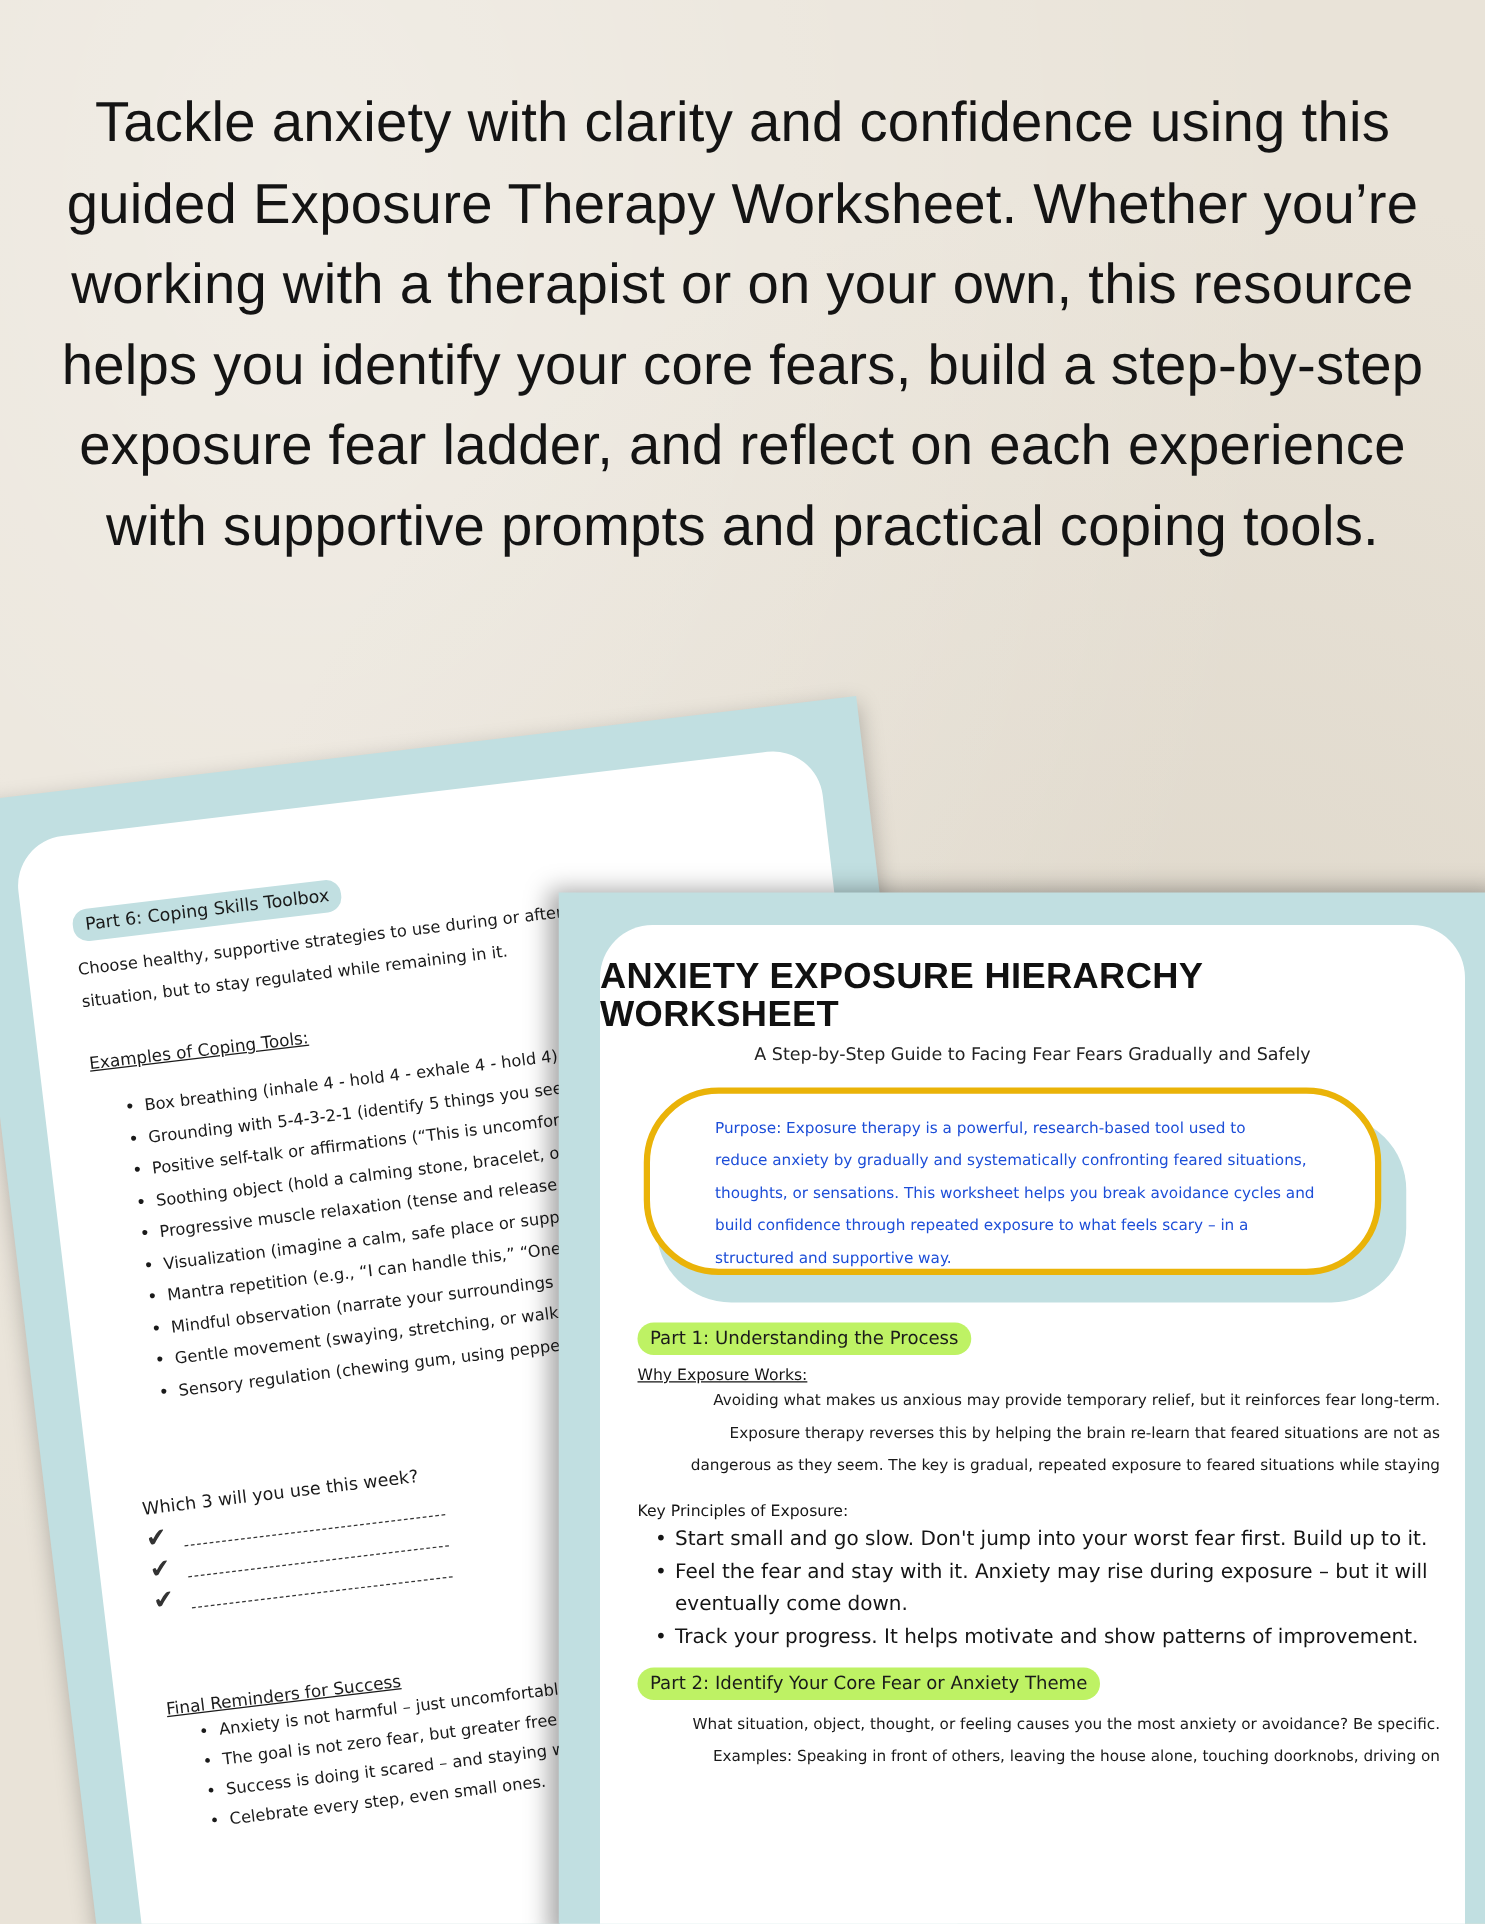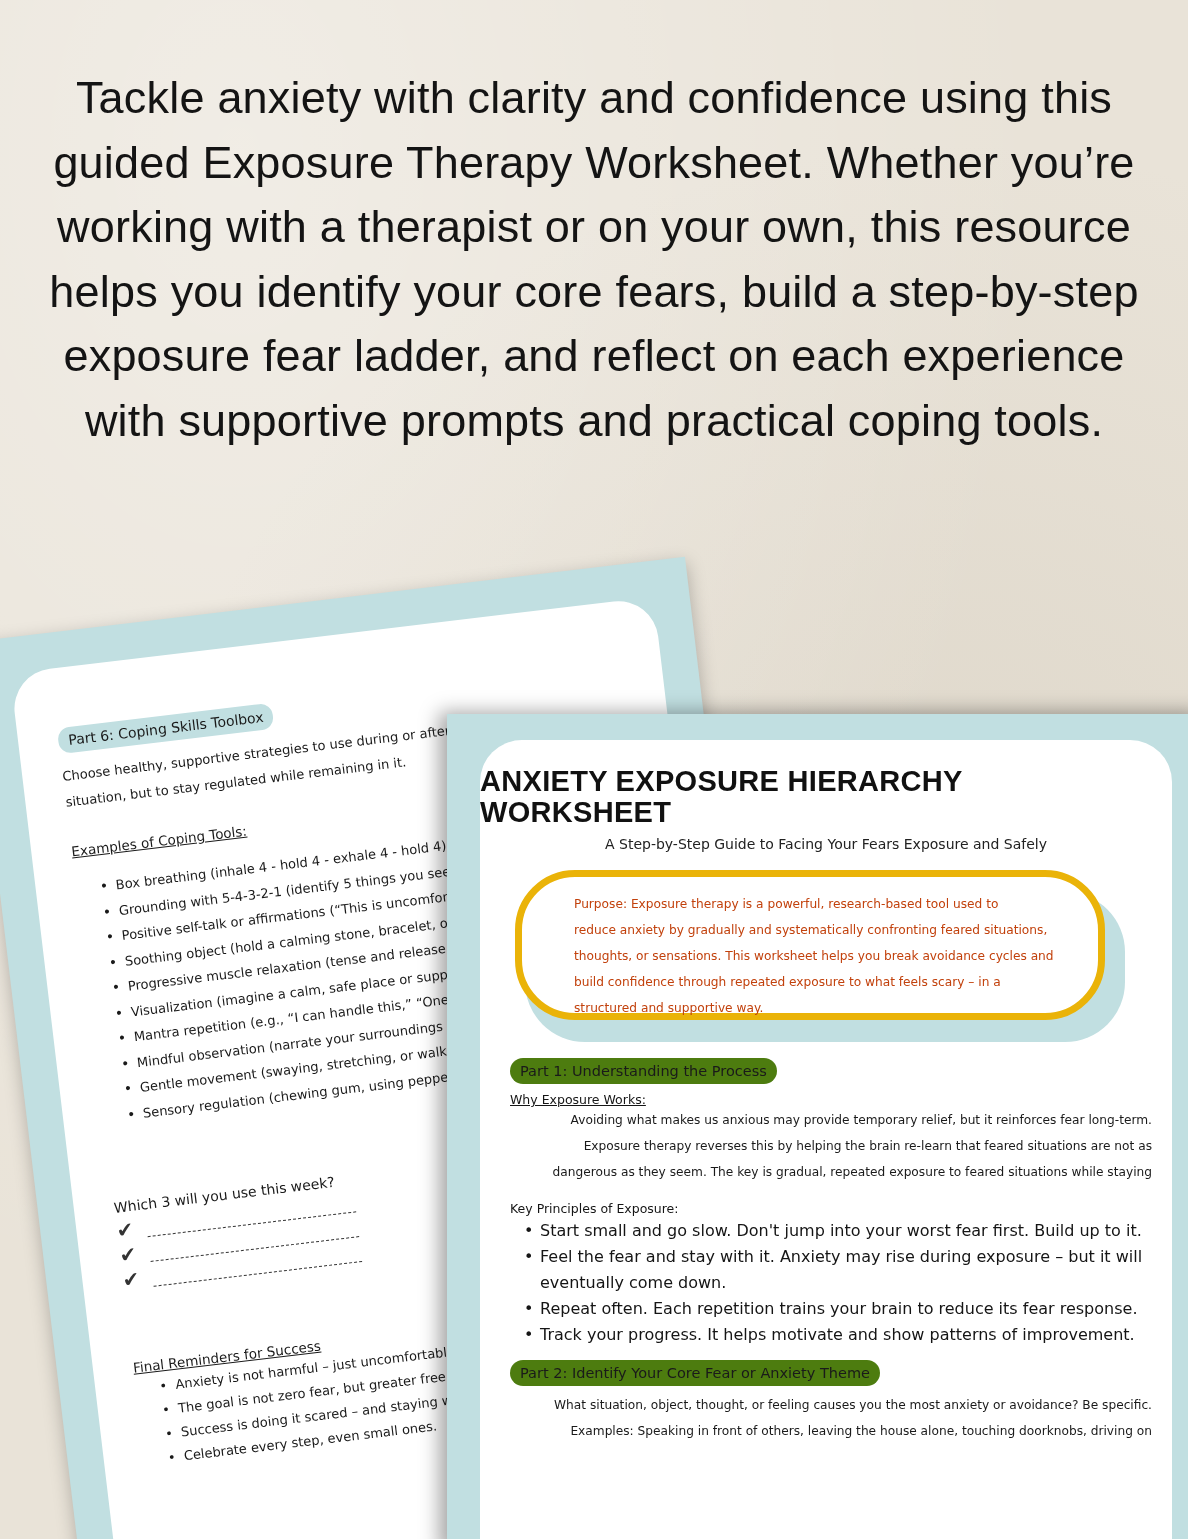--- a/index.html
+++ b/index.html
@@ -114,31 +114,31 @@
   .purpose-shadow {
     position: absolute; left: 10px; top: 22px;
     width: 600px; height: 150px;
     background: #c1dfe1;
     border-radius: 60px;
   }
   .purpose-box {
     position: absolute; left: 0; top: 0;
     width: 590px; height: 150px;
     background: #fff;
-    border: 7px solid #eab308;
+    border: 5px solid #eab308;
     border-radius: 60px;
     padding: 14px 20px 0 52px;
     font-size: 12.2px;
     line-height: 26px;
-    color: #c2410c;
+    color: #1d4ed8;
   }
   .section { padding-left: 30px; padding-right: 20px; }
   .sec-pill {
     display: inline-block;
-    background: #4d7c0f;
+    background: #bef264;
     border-radius: 14px;
     padding: 5px 10px;
     font-size: 14.5px;
     color: #1a1a1a;
   }
   .part1 { margin-top: 16px; }
   .why { margin-top: 8px; font-size: 12.5px; text-decoration: underline; }
   .body-text { font-size: 12.2px; line-height: 26px; color: #1a1a1a; text-align: right; }
   .key { margin-top: 16px; font-size: 12.5px; }
   .key-list { list-style: none; padding-left: 30px; margin-top: 2px; }
@@ -194,21 +194,21 @@
     </ul>
   </div>
 </div>
 
 <div class="front-page">
   <div class="front-inner">
     <div class="doc-title">
       <div>ANXIETY EXPOSURE HIERARCHY</div>
       <div>WORKSHEET</div>
     </div>
-    <div class="doc-subtitle">A Step-by-Step Guide to Facing Your Fears Exposure and Safely</div>
+    <div class="doc-subtitle">A Step-by-Step Guide to Facing Fear Fears Gradually and Safely</div>
 
     <div class="purpose-wrap">
       <div class="purpose-shadow"></div>
       <div class="purpose-box">
         <div>Purpose: Exposure therapy is a powerful, research-based tool used to</div>
         <div>reduce anxiety by gradually and systematically confronting feared situations,</div>
         <div>thoughts, or sensations. This worksheet helps you break avoidance cycles and</div>
         <div>build confidence through repeated exposure to what feels scary – in a</div>
         <div>structured and supportive way.</div>
       </div>
@@ -219,21 +219,20 @@
       <div class="why">Why Exposure Works:</div>
       <div class="body-text">
         <div>Avoiding what makes us anxious may provide temporary relief, but it reinforces fear long-term.</div>
         <div>Exposure therapy reverses this by helping the brain re-learn that feared situations are not as</div>
         <div>dangerous as they seem. The key is gradual, repeated exposure to feared situations while staying</div>
       </div>
       <div class="key">Key Principles of Exposure:</div>
       <ul class="key-list">
         <li>Start small and go slow. Don't jump into your worst fear first. Build up to it.</li>
         <li>Feel the fear and stay with it. Anxiety may rise during exposure – but it will eventually come down.</li>
-        <li>Repeat often. Each repetition trains your brain to reduce its fear response.</li>
         <li>Track your progress. It helps motivate and show patterns of improvement.</li>
       </ul>
     </div>
 
     <div class="section part2">
       <div class="sec-pill">Part 2: Identify Your Core Fear or Anxiety Theme</div>
       <div class="body-text part2-text">
         <div>What situation, object, thought, or feeling causes you the most anxiety or avoidance? Be specific.</div>
         <div>Examples: Speaking in front of others, leaving the house alone, touching doorknobs, driving on</div>
       </div>

